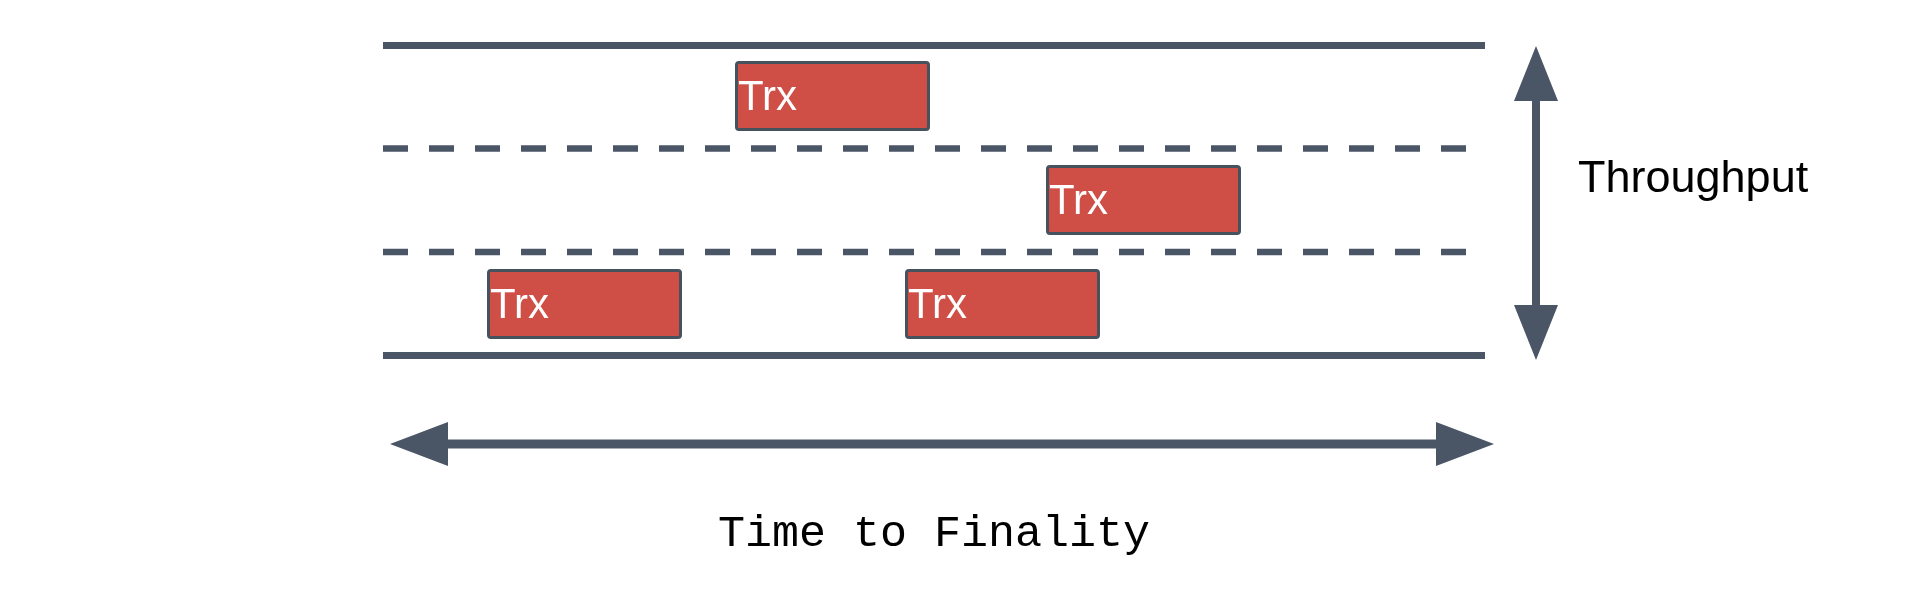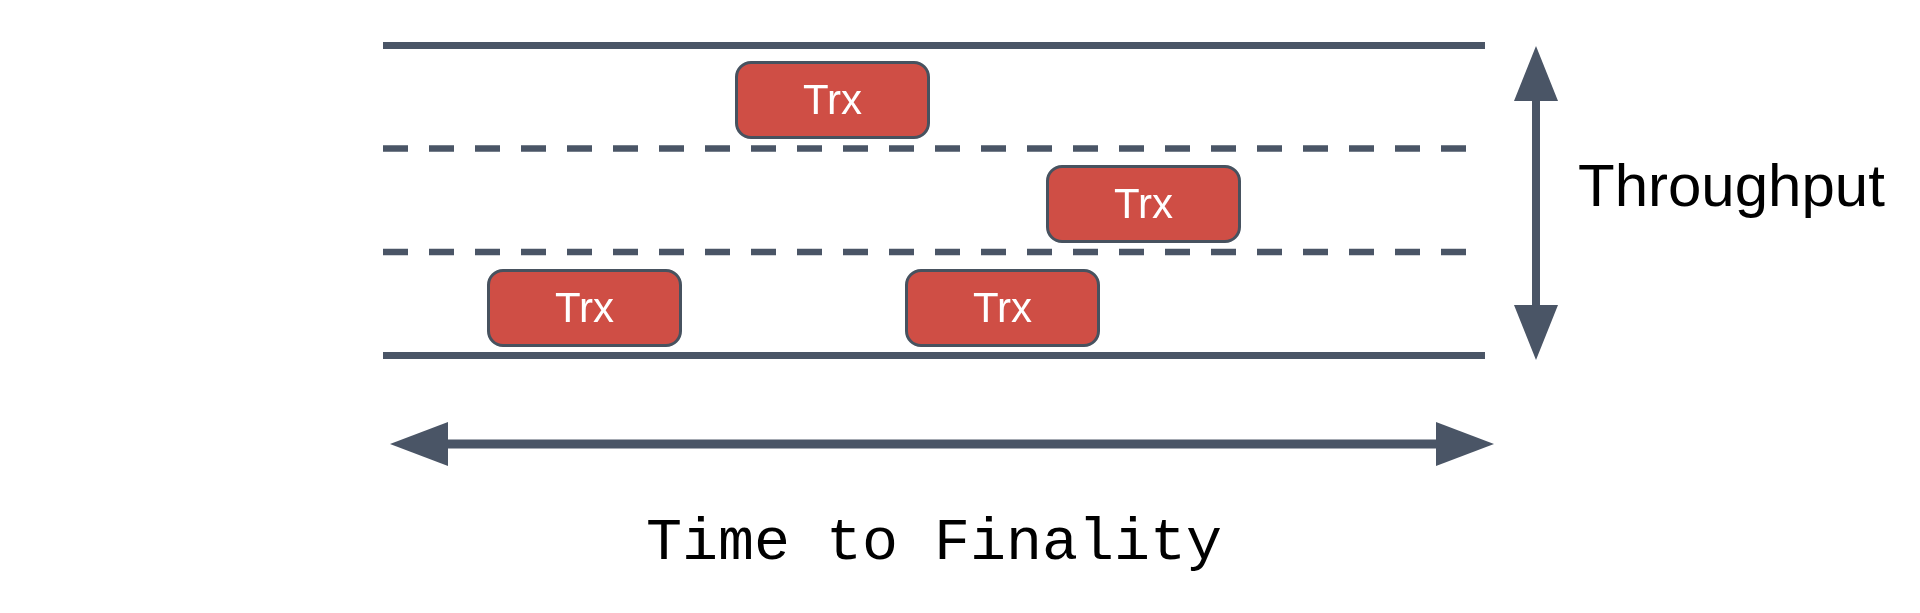--- a/index.html
+++ b/index.html
@@ -36,39 +36,39 @@
   .arrow-shaft{
     stroke:var(--slate);
   }
   .arrow-head{
     fill:var(--slate);
     stroke:none;
   }
   .trx-box{
     position:absolute;
     width:195px;
-    height:78px;
+    height:70px;
     background:var(--red);
     border:3px solid var(--red-border);
-    border-radius:16px;
+    border-radius:4px;
     display:flex;
     align-items:center;
-    justify-content:center;
+    justify-content:flex-start;
     color:var(--trx-text);
     font-size:42px;
     line-height:1;
   }
   .trx-box-1{left:735px;top:61px;}
   .trx-box-2{left:1046px;top:165px;}
   .trx-box-3{left:487px;top:269px;}
   .trx-box-4{left:905px;top:269px;}
   .axis-label{
     position:absolute;
     color:var(--axis-text);
-    font-size:60px;
+    font-size:45px;
     line-height:1.15;
     white-space:nowrap;
   }
   .throughput-label{
     left:1578px;
     top:151px;
   }
   .time-label{
     left:934px;
     top:509px;

